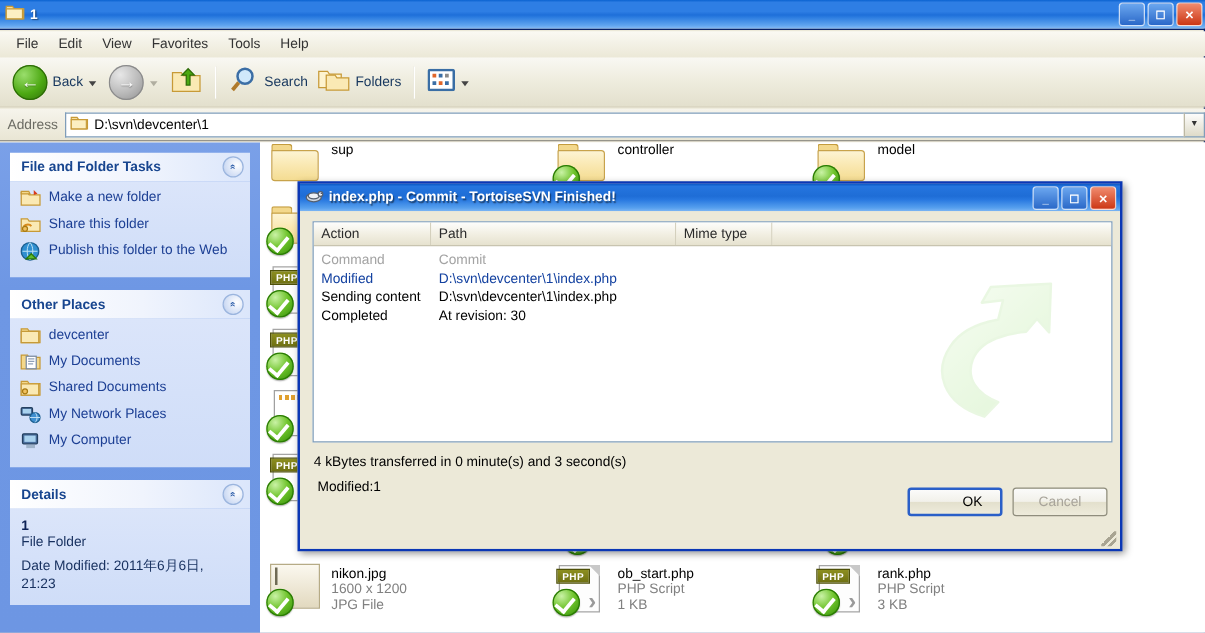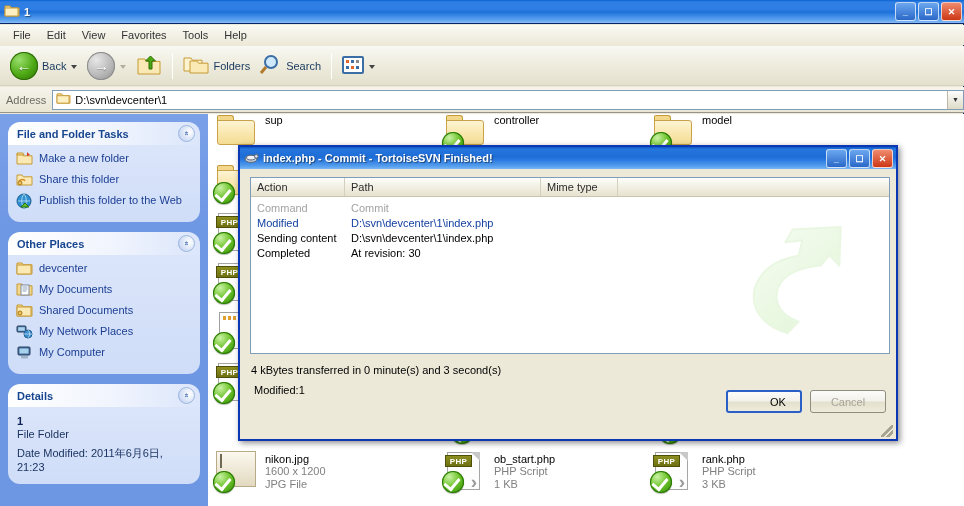--- a/index.html
+++ b/index.html
@@ -113,21 +113,21 @@
   }
 
   
   .leftpane {
     width: 208px; height: 392px;
     background: linear-gradient(to bottom, #7aa0e8 0%, #6e97e4 30%, #6d96e3 100%);
     padding: 8px 8px 0 8px;
     overflow: hidden;
     position: relative;
   }
-  .panel { margin-bottom: 10px; border-radius: 12px; overflow: hidden; }
+  .panel { margin-bottom: 10px; border-radius: 0; overflow: hidden; }
   .panel-head {
     background: linear-gradient(to right,#ffffff 0%,#f0f4fd 55%,#dbe6fb 100%);
     height: 23px; display: flex; align-items: center;
     padding: 0 4px 0 9px; position: relative;
   }
   .panel-head .pt { font-size: 11px; font-weight: bold; color: #17458f; }
   .chev {
     position: absolute; right: 5px; top: 3px;
     width: 17px; height: 17px; border-radius: 50%;
     background: radial-gradient(circle at 40% 30%, #ffffff, #cfdcf4 70%, #9cb4dd 100%);
@@ -340,35 +340,35 @@
       <span>
         <svg width="26" height="24" viewBox="0 0 26 24">
           <path d="M2 6h7l1.6 2.4H24V21H2z" fill="#fae9b4" stroke="#c79a37"></path>
           <path d="M13 16V8l-3.5 0 5-5 5 5-3.5 0v8z" fill="#4ca812" stroke="#2e6c08" stroke-width="1"></path>
         </svg>
       </span>
     </div>
     <div class="tb-sep"></div>
     <div class="tb-item">
       <span>
+        <svg width="24" height="22" viewBox="0 0 24 22">
+          <circle cx="13" cy="8" r="6" fill="#cfe8fb" stroke="#3b6ea5" stroke-width="2"></circle>
+          <line x1="8" y1="13" x2="3" y2="19" stroke="#b07a2a" stroke-width="3"></line>
+        </svg>
+      </span>
+      <span class="tb-label">Search</span>
+    </div>
+    <div class="tb-item">
+      <span>
         <svg width="26" height="22" viewBox="0 0 26 22">
           <path d="M1 4h7l1.5 2.2H19V17H1z" fill="#fdf3cf" stroke="#c79a37"></path>
           <path d="M7 7h7l1.5 2.2H25V19H7z" fill="#fae9b4" stroke="#c79a37"></path>
         </svg>
       </span>
       <span class="tb-label">Folders</span>
-    </div>
-    <div class="tb-item">
-      <span>
-        <svg width="24" height="22" viewBox="0 0 24 22">
-          <circle cx="13" cy="8" r="6" fill="#cfe8fb" stroke="#3b6ea5" stroke-width="2"></circle>
-          <line x1="8" y1="13" x2="3" y2="19" stroke="#b07a2a" stroke-width="3"></line>
-        </svg>
-      </span>
-      <span class="tb-label">Search</span>
     </div>
     <div class="tb-sep"></div>
     <div class="tb-item">
       <span>
         <svg width="22" height="18" viewBox="0 0 22 18">
           <rect x="1" y="1" width="20" height="16" rx="1" fill="#fff" stroke="#3a6ea5" stroke-width="2"></rect>
           <rect x="4" y="4" width="3" height="3" fill="#e0662a"></rect>
             <rect x="9" y="4" width="3" height="3" fill="#3a6ea5"></rect>
             <rect x="14" y="4" width="3" height="3" fill="#8a8a8a"></rect>
           <rect x="4" y="10" width="3" height="3" fill="#3a6ea5"></rect>

